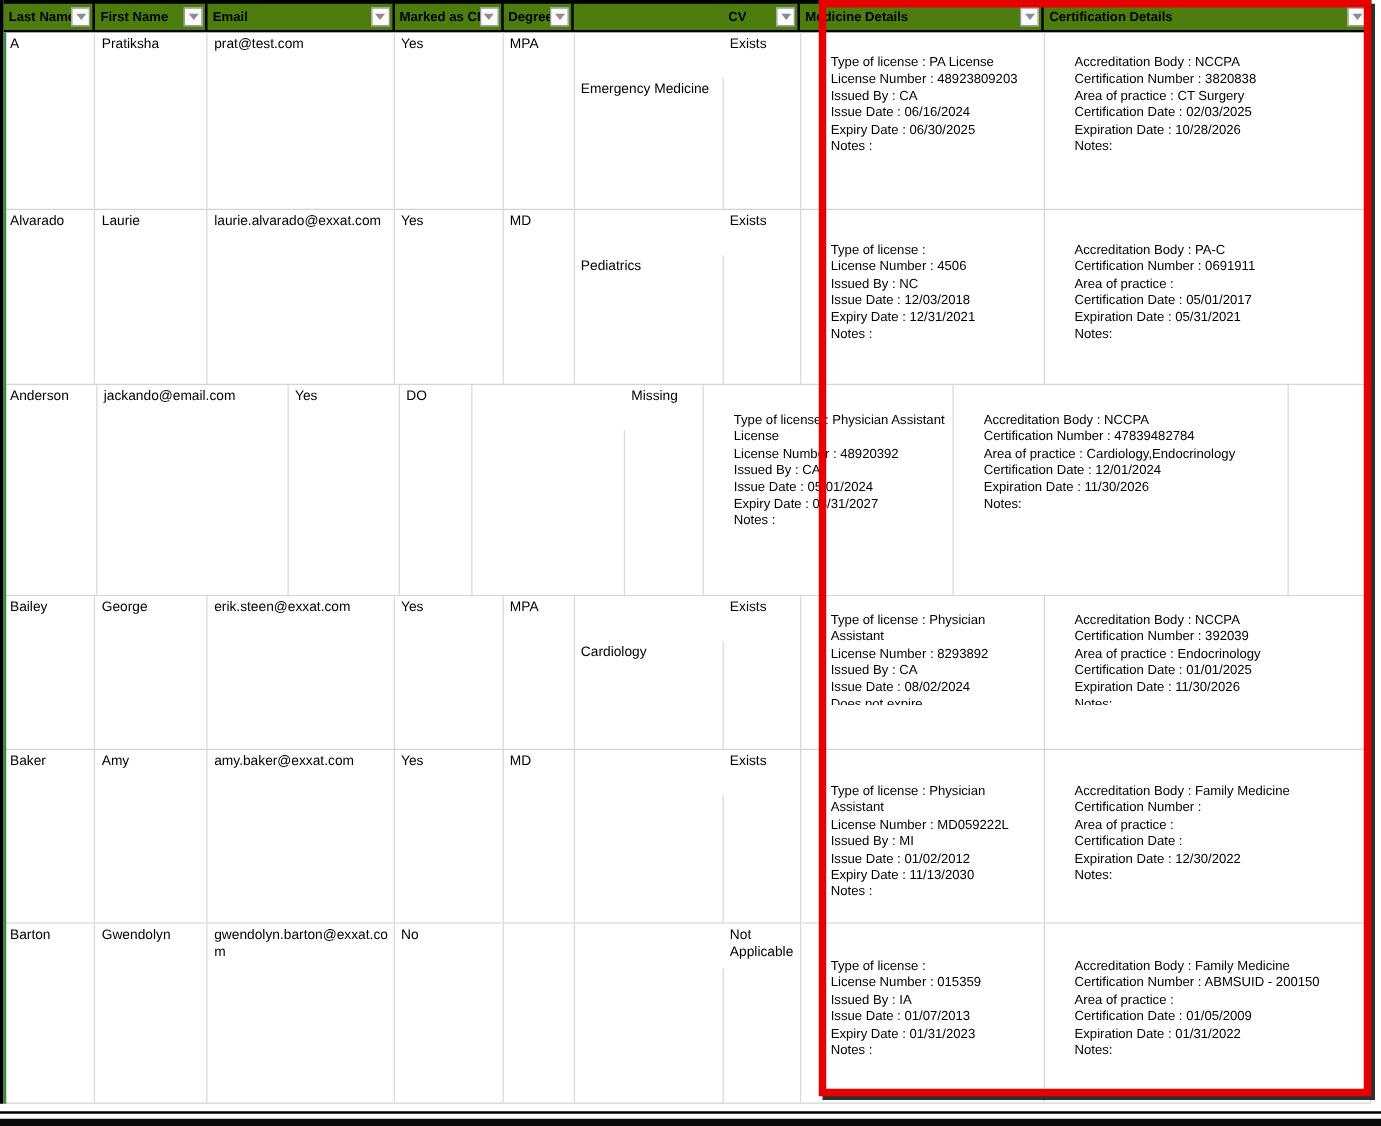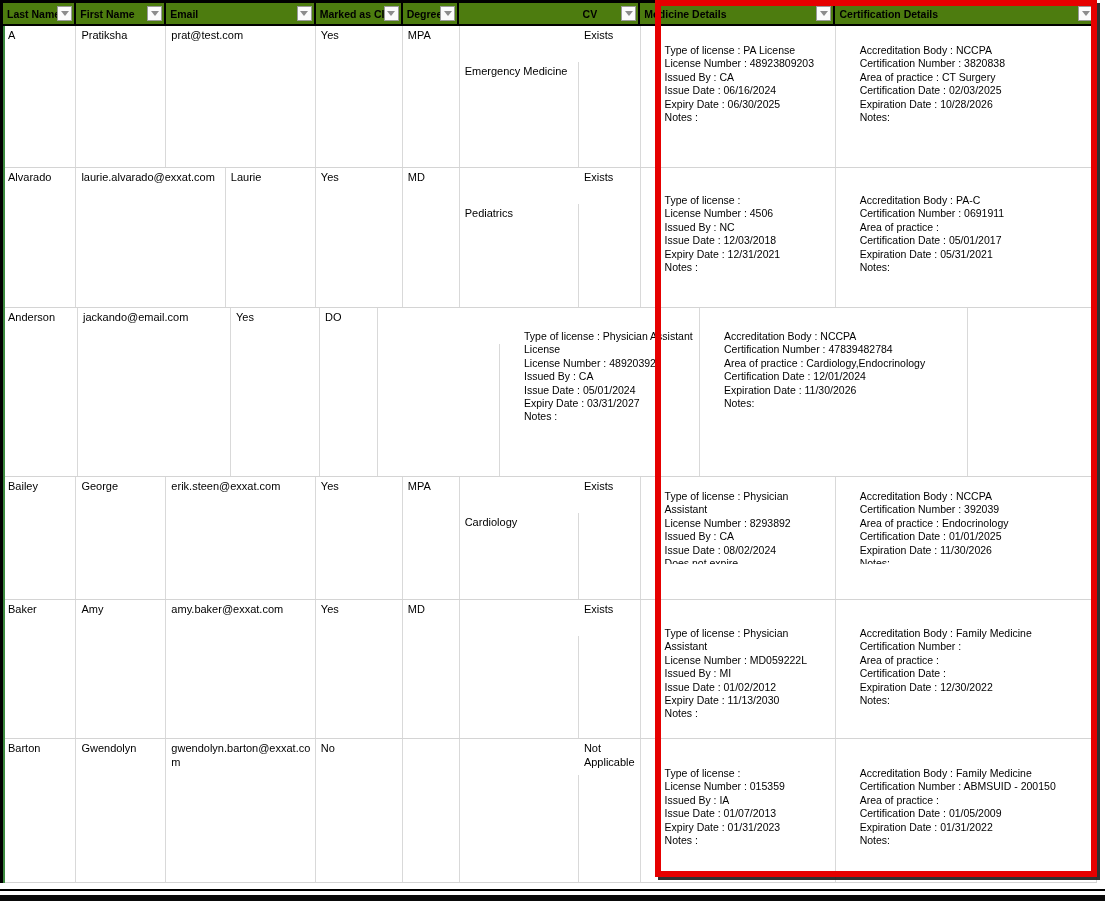--- a/index.html
+++ b/index.html
@@ -115,22 +115,22 @@
 Certification Number : 3820838
 Area of practice : CT Surgery
 Certification Date : 02/03/2025
 Expiration Date : 10/28/2026
 Notes:</div>
       </div>
   </div>
 
   <div class="trow" style="height:140px">
     <div class="td c0">Alvarado</div>
+    <div class="td c1">Laurie</div>
     <div class="td c2 breakall">laurie.alvarado@exxat.com</div>
-    <div class="td c1">Laurie</div>
     <div class="td c3">Yes</div>
     <div class="td c4">MD</div>
     <div class="td c5">Pediatrics</div>
     <div class="td c6">Exists</div>
     <div class="td c7 details">
         <div class="dtxt" style="padding-top:26px">Type of license :
 License Number : 4506
 Issued By : NC
 Issue Date : 12/03/2018
 Expiry Date : 12/31/2021
@@ -145,20 +145,21 @@
 Notes:</div>
       </div>
   </div>
 
   <div class="trow" style="height:169px">
     <div class="td c0">Anderson</div>
     <div class="td c2 breakall">jackando@email.com</div>
     <div class="td c3">Yes</div>
     <div class="td c4">DO</div>
     <div class="td c5"></div>
+    <div class="td c6">Missing</div>
     <div class="td c7 details">
         <div class="dtxt" style="padding-top:22px">Type of license : Physician Assistant License
 License Number : 48920392
 Issued By : CA
 Issue Date : 05/01/2024
 Expiry Date : 03/31/2027
 Notes :</div>
       </div>
     <div class="td c8 details">
         <div class="dtxt" style="padding-top:22px">Accreditation Body : NCCPA

